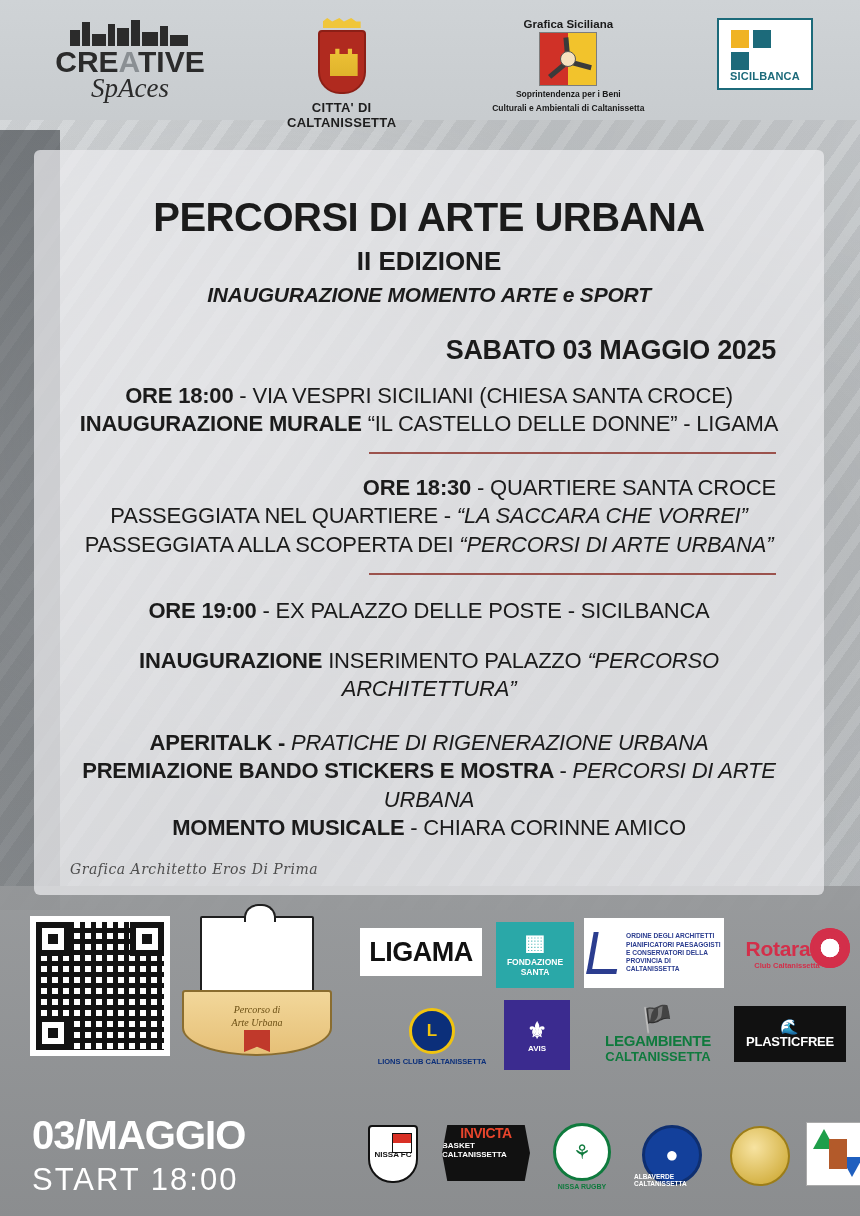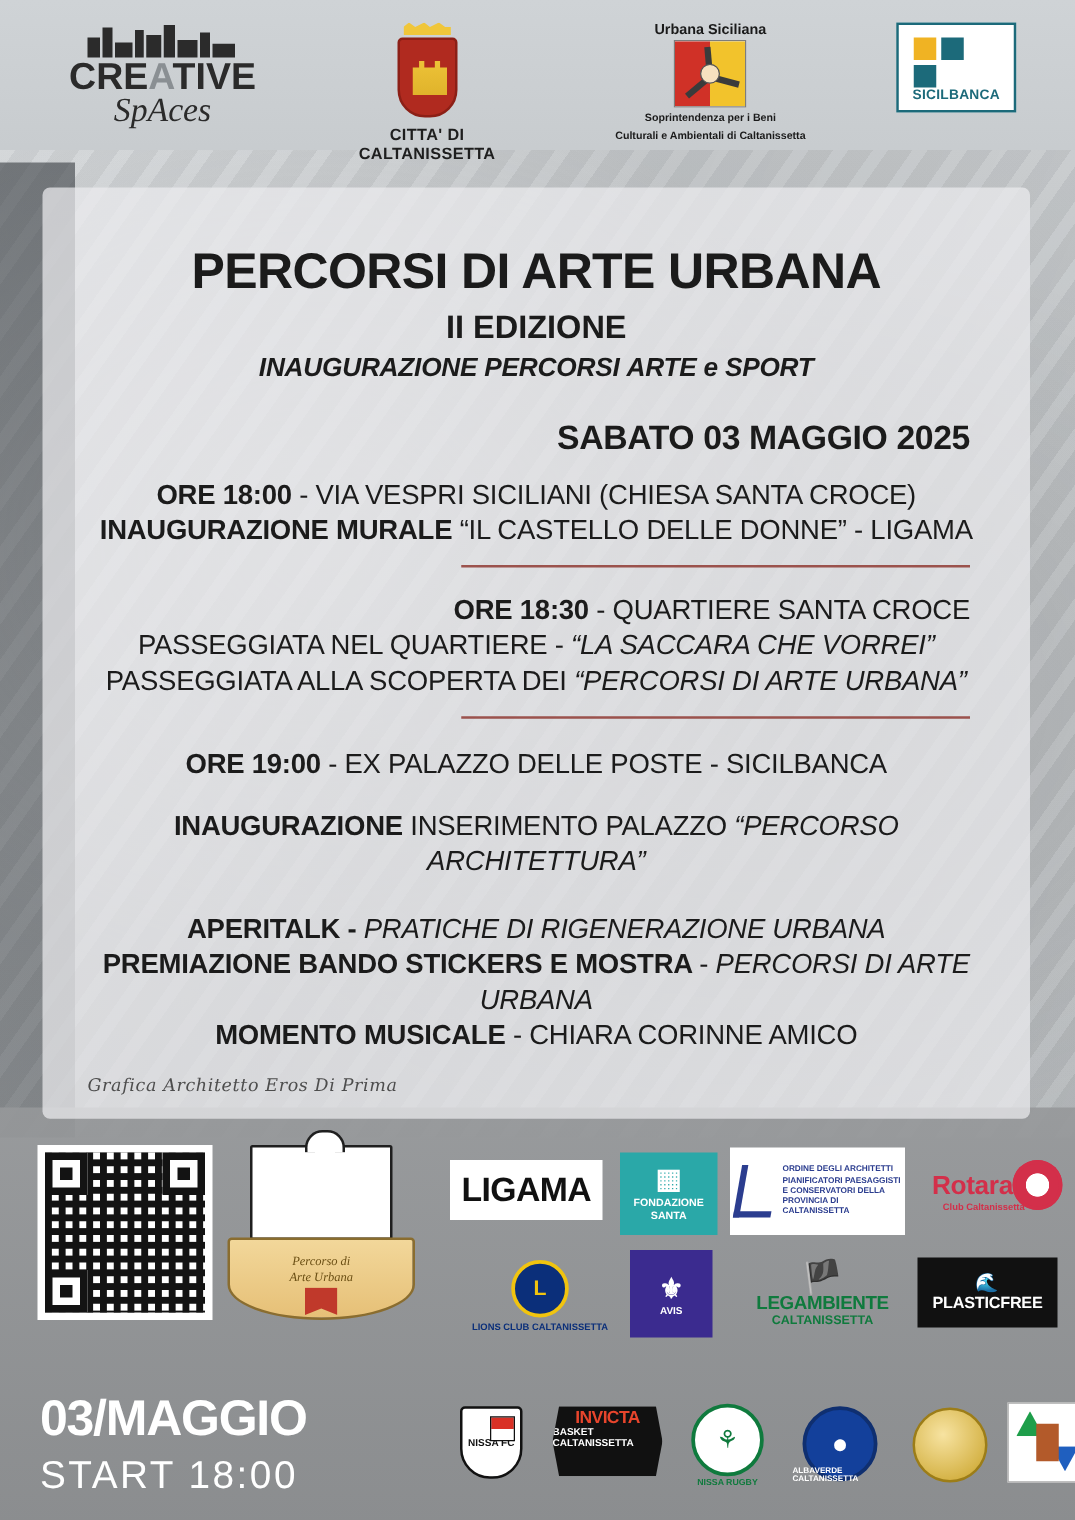--- a/index.html
+++ b/index.html
@@ -289,21 +289,21 @@
     left: 156px; top: 92px; width: 66px; height: 70px; background:#3b2b8f; color:#fff;
     flex-direction: column; font-size: 8px; font-weight:700;
   }
   .avis .sym { font-size: 22px; }
 
   .legambiente {
     left: 248px; top: 96px; width: 124px; height: 62px; flex-direction: column; color:#0f7a3d;
   }
   .legambiente .swan { font-size: 26px; line-height:1; }
   .legambiente .n1 { font-size: 15px; font-weight:800; letter-spacing:-0.3px; }
-  .legambiente .n2 { font-size: 10px; font-weight:700; }
+  .legambiente .n2 { font-size: 13px; font-weight:700; }
 
   .plasticfree {
     left: 386px; top: 98px; width: 112px; height: 56px; background:#111; color:#fff;
     flex-direction: column;
   }
   .plasticfree .wave { font-size: 15px; line-height: 1; }
   .plasticfree .pf { font-size: 13px; font-weight:800; letter-spacing:-0.2px; }
 
   .clubs { position: absolute; left: 348px; top: 208px; width: 500px; height: 100px; }
   .club { position:absolute; display:flex; align-items:center; justify-content:center; flex-direction:column; }
@@ -385,21 +385,21 @@
       <div class="spaces-word">SpAces</div>
     </div>
 
     <div class="logo city-logo">
       <div class="shield-crown"></div>
       <div class="shield"></div>
       <div class="city-name">CITTA' DI CALTANISSETTA</div>
     </div>
 
     <div class="logo region-logo">
-      <div class="region-title">Urbana Siciliana</div>
+      <div class="region-title">Grafica Siciliana</div>
       <div class="trinacria">
         <div class="red"></div>
           <div class="yel"></div>
         <div class="leg l1"></div>
           <div class="leg l2"></div>
           <div class="leg l3"></div>
         <div class="head"></div>
       </div>
       <div class="region-sub">Soprintendenza per i Beni</div>
       <div class="region-sub">Culturali e Ambientali di Caltanissetta</div>
@@ -413,21 +413,21 @@
         <div class="bank-name">SICILBANCA</div>
       </div>
     </div>
   </div>
 
   <div class="panel">
     <div class="panel-inner">
       <div class="title">PERCORSI DI ARTE URBANA</div>
       <div class="edition">II EDIZIONE</div>
       <div class="subtitle">
-        <span>INAUGURAZIONE PERCORSI </span><b>ARTE</b><span> e </span><b>SPORT</b>
+        <span>INAUGURAZIONE MOMENTO </span><b>ARTE</b><span> e </span><b>SPORT</b>
       </div>
 
       <div class="date">SABATO 03 MAGGIO 2025</div>
 
       <div class="block">
         <div class="line center">
           <span class="b">ORE 18:00</span><span> - VIA VESPRI SICILIANI (CHIESA SANTA CROCE)</span>
         </div>
         <div class="line center">
           <span class="b">INAUGURAZIONE MURALE</span><span> “IL CASTELLO DELLE DONNE” - LIGAMA</span>

